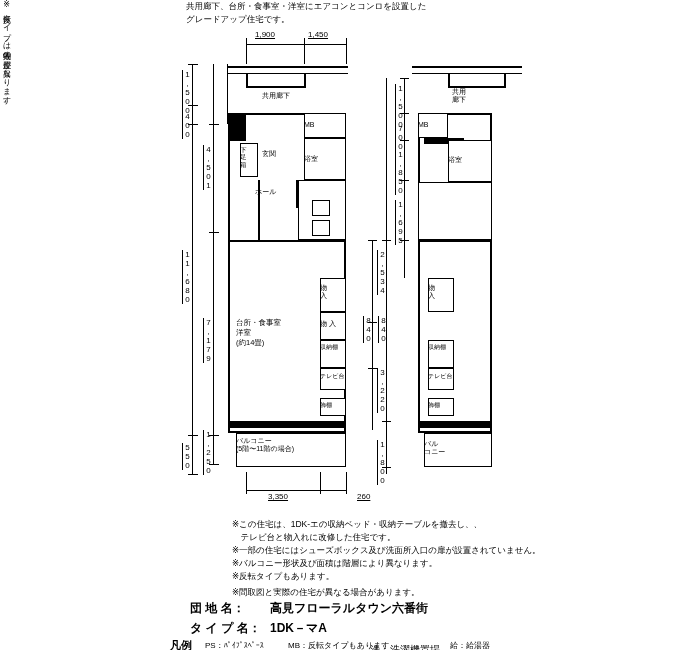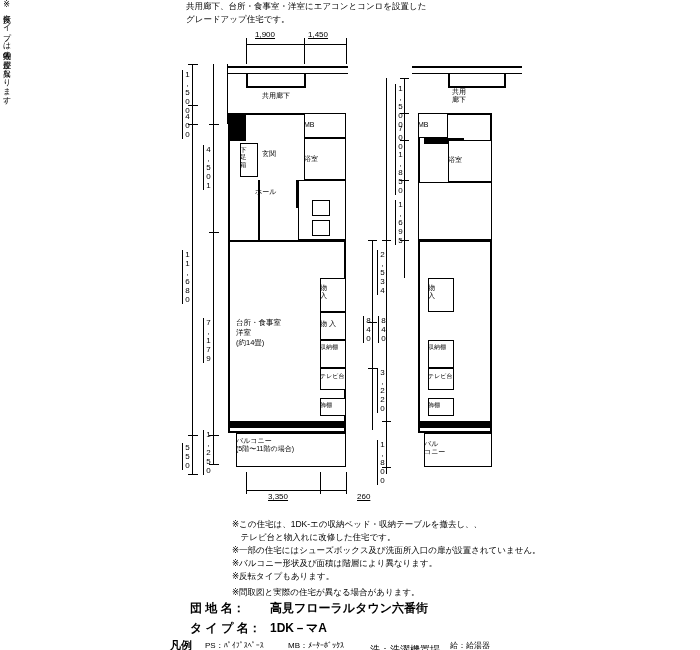--- a/index.html
+++ b/index.html
@@ -184,15 +184,15 @@
 <div class="note" style="left:232px;top:570px;">※反転タイプもあります。</div>
 <div class="note" style="left:232px;top:586px;">※間取図と実際の住宅が異なる場合があります。</div>
 
 <div style="position:absolute;left:190px;top:600px;font-size:12px;font-weight:bold;white-space:nowrap;">団 地 名：</div>
 <div style="position:absolute;left:270px;top:600px;font-size:12px;font-weight:bold;white-space:nowrap;">高見フローラルタウン六番街</div>
 <div style="position:absolute;left:190px;top:620px;font-size:12px;font-weight:bold;white-space:nowrap;">タ イ プ 名：</div>
 <div style="position:absolute;left:270px;top:620px;font-size:12px;font-weight:bold;white-space:nowrap;">1DK－マA</div>
 
 <div style="position:absolute;left:170px;top:638px;font-size:11px;font-weight:bold;white-space:nowrap;">凡例</div>
 <div style="position:absolute;left:205px;top:640px;font-size:8px;white-space:nowrap;">PS：ﾊﾟｲﾌﾟｽﾍﾟｰｽ</div>
-<div style="position:absolute;left:288px;top:640px;font-size:8px;white-space:nowrap;">MB：ﾒｰﾀｰﾎﾞｯｸｽ</div>
+<div style="position:absolute;left:288px;top:640px;font-size:8px;white-space:nowrap;">MB：反転タイプもあります</div>
 <div style="position:absolute;left:370px;top:643px;font-size:10px;white-space:nowrap;">洗：洗濯機置場</div>
 <div style="position:absolute;left:450px;top:640px;font-size:8px;white-space:nowrap;">給：給湯器</div>
 
 </body></html>

